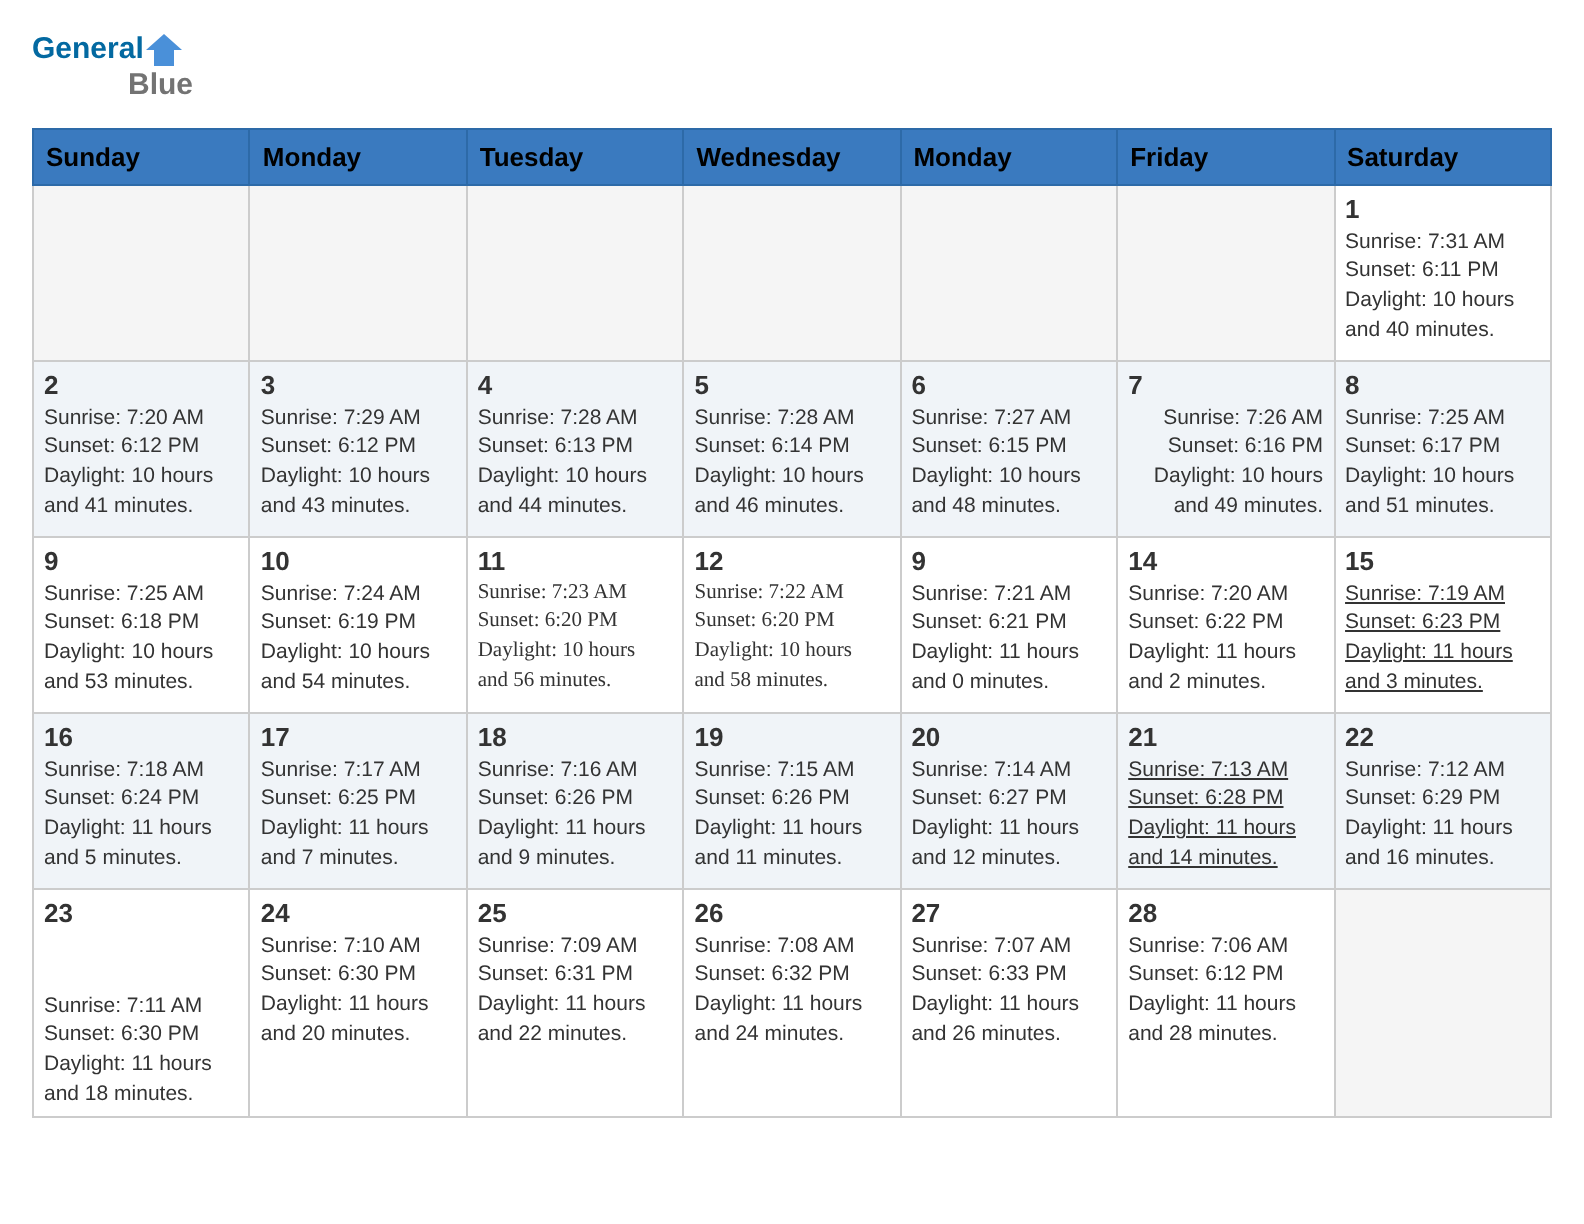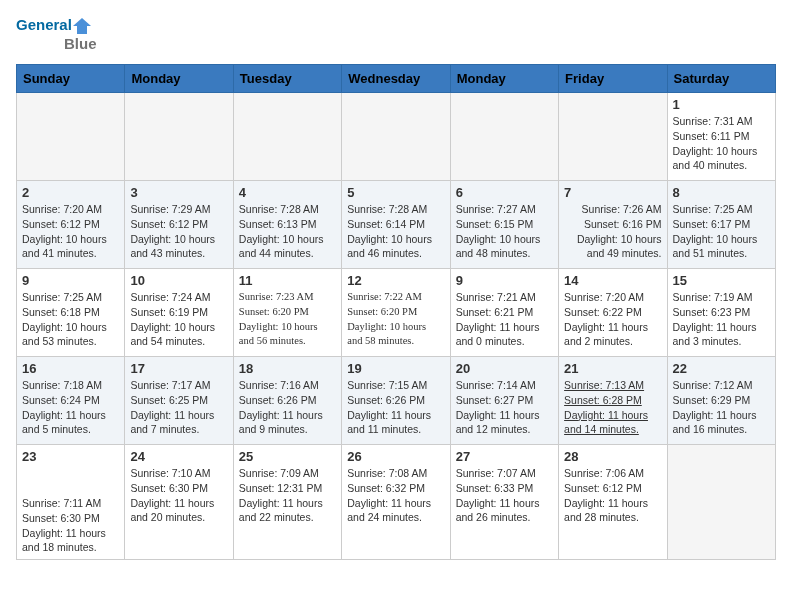--- a/index.html
+++ b/index.html
@@ -209,21 +209,21 @@
         </td>
         <td>
           <div class="day-number">14</div>
           <div class="day-info" style="white-space: pre-line;">Sunrise: 7:20 AM
 Sunset: 6:22 PM
 Daylight: 11 hours
 and 2 minutes.</div>
         </td>
         <td>
           <div class="day-number">15</div>
-          <div class="day-info" style="white-space: pre-line;">Sunrise: 7:19 AM
+          <div class="day-info" style="white-space: pre-line; text-decoration: underline;">Sunrise: 7:19 AM
 Sunset: 6:23 PM
 Daylight: 11 hours
 and 3 minutes.</div>
         </td>
       </tr>
       <tr class="row-even">
         <td>
           <div class="day-number">16</div>
           <div class="day-info" style="white-space: pre-line;">Sunrise: 7:18 AM
 Sunset: 6:24 PM
@@ -284,21 +284,21 @@
         <td>
           <div class="day-number">24</div>
           <div class="day-info" style="white-space: pre-line;">Sunrise: 7:10 AM
 Sunset: 6:30 PM
 Daylight: 11 hours
 and 20 minutes.</div>
         </td>
         <td>
           <div class="day-number">25</div>
           <div class="day-info" style="white-space: pre-line;">Sunrise: 7:09 AM
-Sunset: 12:31 PM
+Sunset: 6:31 PM
 Daylight: 11 hours
 and 22 minutes.</div>
         </td>
         <td>
           <div class="day-number">26</div>
           <div class="day-info" style="white-space: pre-line;">Sunrise: 7:08 AM
 Sunset: 6:32 PM
 Daylight: 11 hours
 and 24 minutes.</div>
         </td>

